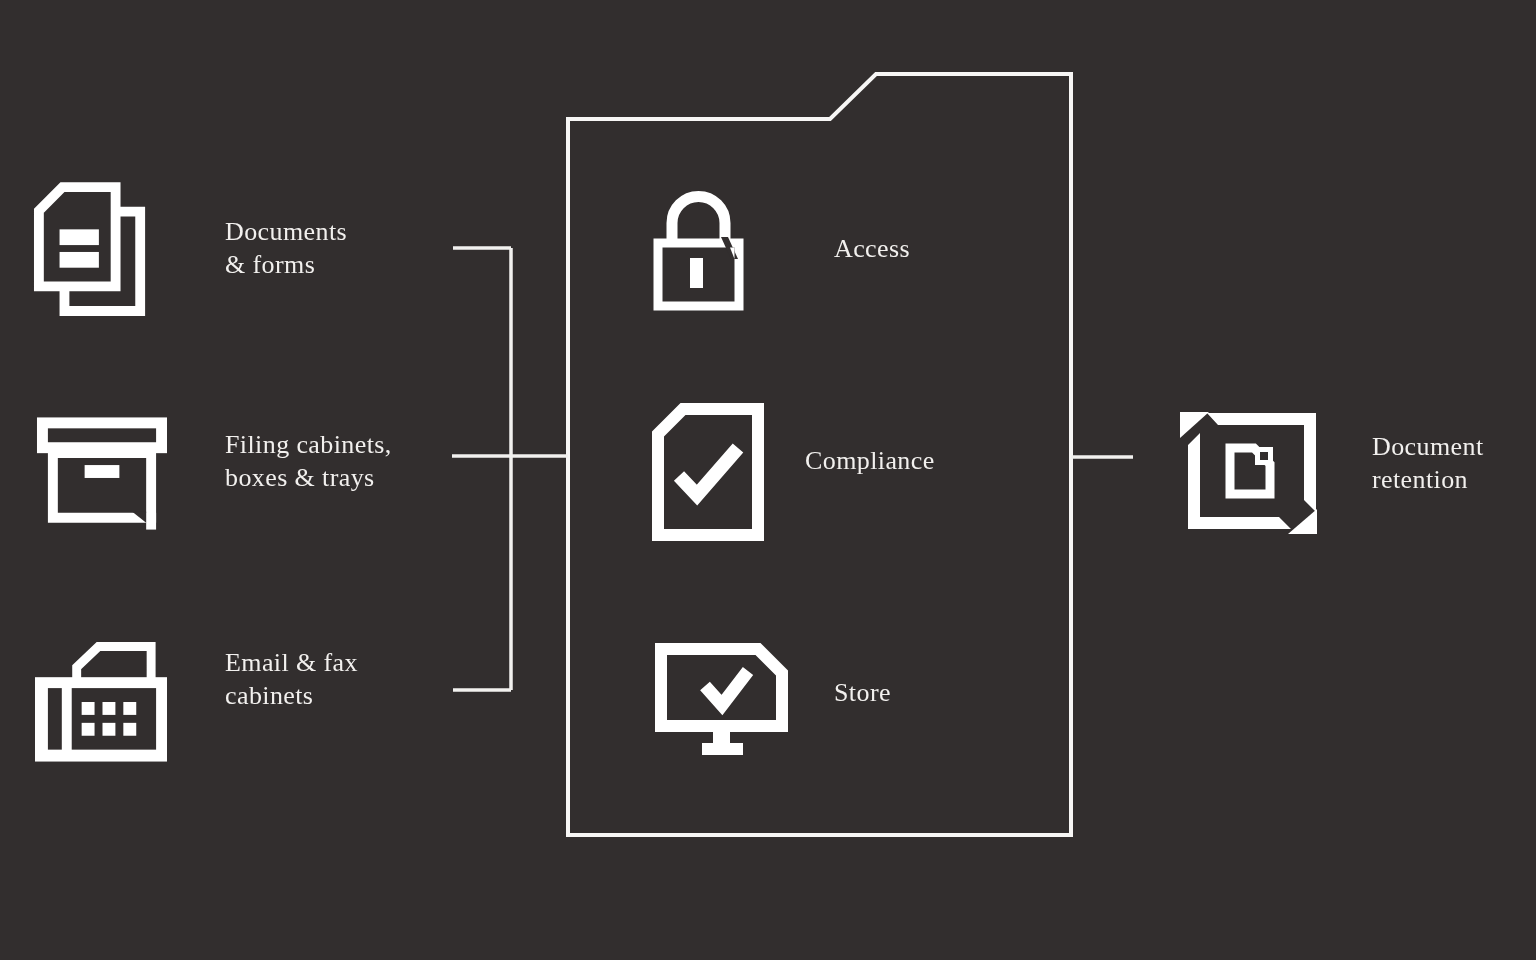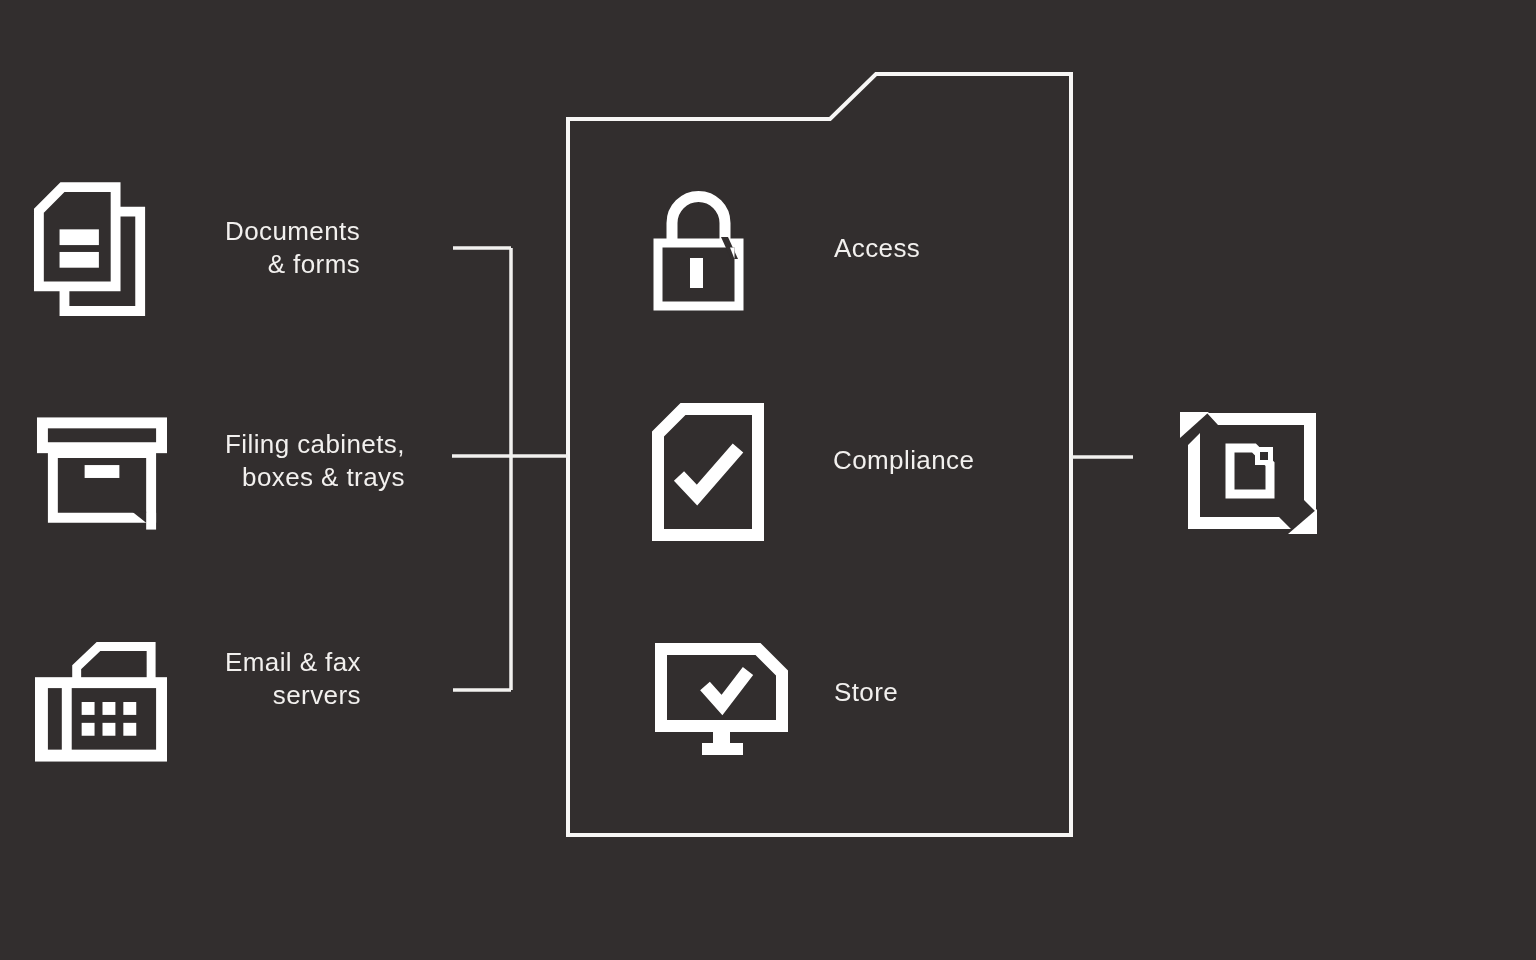--- a/index.html
+++ b/index.html
@@ -1,18 +1,18 @@
 <!DOCTYPE html>
 <html><head>
 <meta charset="utf-8">
 <style>
   html,body{margin:0;padding:0;background:#322e2e;}
   .stage{
     position:relative;width:1536px;height:960px;background:#322e2e;
-    overflow:hidden;font-family:Liberation Sans, sans-serif;text-align:right;
+    overflow:hidden;font-family:Liberation Serif, serif;
   }
   .wires{position:absolute;left:0;top:0;}
   .icon{position:absolute;display:block;}
   .label{
     position:absolute;color:#f2f0ee;font-size:26px;line-height:33px;
     letter-spacing:0.4px;white-space:nowrap;font-weight:400;
   }
 </style>
 </head>
 <body>
@@ -60,39 +60,39 @@
     <rect x="37" y="46" width="85" height="62" fill="#322e2e"></rect>
     <rect x="47" y="60" width="13" height="13" fill="#ffffff"></rect>
     <rect x="68" y="60" width="13" height="13" fill="#ffffff"></rect>
     <rect x="89" y="60" width="13" height="13" fill="#ffffff"></rect>
     <rect x="47" y="81" width="13" height="13" fill="#ffffff"></rect>
     <rect x="68" y="81" width="13" height="13" fill="#ffffff"></rect>
     <rect x="89" y="81" width="13" height="13" fill="#ffffff"></rect>
   </svg>
   <div class="label" style="left:225px;top:646px">
     <div>Email &amp; fax</div>
-    <div>servers</div>
+    <div>cabinets</div>
   </div>
 
   <svg class="icon" style="left:651px;top:186px" width="95" height="127" viewBox="0 0 95 127">
     <path d="M21 60 V37 A26.5 26.5 0 0 1 74 37 V60" fill="none" stroke="#ffffff" stroke-width="11"></path>
     <path d="M7 57 H88 V120 H7 Z" fill="#322e2e" stroke="#ffffff" stroke-width="9"></path>
     <polygon points="70,51 77,51 87,73 80,73" fill="#322e2e"></polygon>
     <polygon points="79,61.5 83.5,61.5 83.5,73" fill="#ffffff"></polygon>
     <rect x="39" y="72" width="13" height="30" fill="#ffffff"></rect>
   </svg>
   <div class="label" style="left:834px;top:232px">
     <div>Access</div>
   </div>
 
   <svg class="icon" style="left:652px;top:403px" width="112" height="138" viewBox="0 0 112 138">
     <path d="M31 6 H106 V132 H6 V31 Z" fill="#322e2e" stroke="#ffffff" stroke-width="12" stroke-linejoin="miter"></path>
     <path d="M27 73 L45 92 L86 45" fill="none" stroke="#ffffff" stroke-width="14" stroke-linecap="butt"></path>
   </svg>
-  <div class="label" style="left:833px;top:444px">
+  <div class="label" style="left:805px;top:444px">
     <div>Compliance</div>
   </div>
 
   <svg class="icon" style="left:655px;top:643px" width="133" height="113" viewBox="0 0 133 113">
     <path d="M6 6 H103 L127 30 V83 H6 Z" fill="#322e2e" stroke="#ffffff" stroke-width="12" stroke-linejoin="miter"></path>
     <path d="M50 43 L67 62 L93 28" fill="none" stroke="#ffffff" stroke-width="13" stroke-linecap="butt"></path>
     <rect x="58" y="89" width="17" height="11" fill="#ffffff"></rect>
     <rect x="47" y="100" width="41" height="12" fill="#ffffff"></rect>
   </svg>
   <div class="label" style="left:834px;top:676px">
@@ -101,14 +101,18 @@
 
   <svg class="icon" style="left:1178px;top:410px" width="140" height="125" viewBox="0 0 140 125">
     <polygon points="2,2 31,2 2,28" fill="#ffffff"></polygon>
     <path d="M138 3 H29 L40 15 H126 V90 L138 102 Z" fill="#ffffff"></path>
     <polygon points="139,124 110,124 139,99" fill="#ffffff"></polygon>
     <path d="M10 119 V35 L22 23 V107 H101 L113 119 Z" fill="#ffffff"></path>
     <path d="M52 38 H76 L92 54 V84 H52 Z" fill="#322e2e" stroke="#ffffff" stroke-width="9" stroke-linejoin="miter"></path>
     <rect x="77" y="37" width="18" height="18" fill="#ffffff"></rect>
     <rect x="82" y="42" width="8" height="8" fill="#322e2e"></rect>
   </svg>
+  <div class="label" style="left:1372px;top:430px">
+    <div>Document</div>
+    <div>retention</div>
+  </div>
 
 </div>
 
 </body></html>

